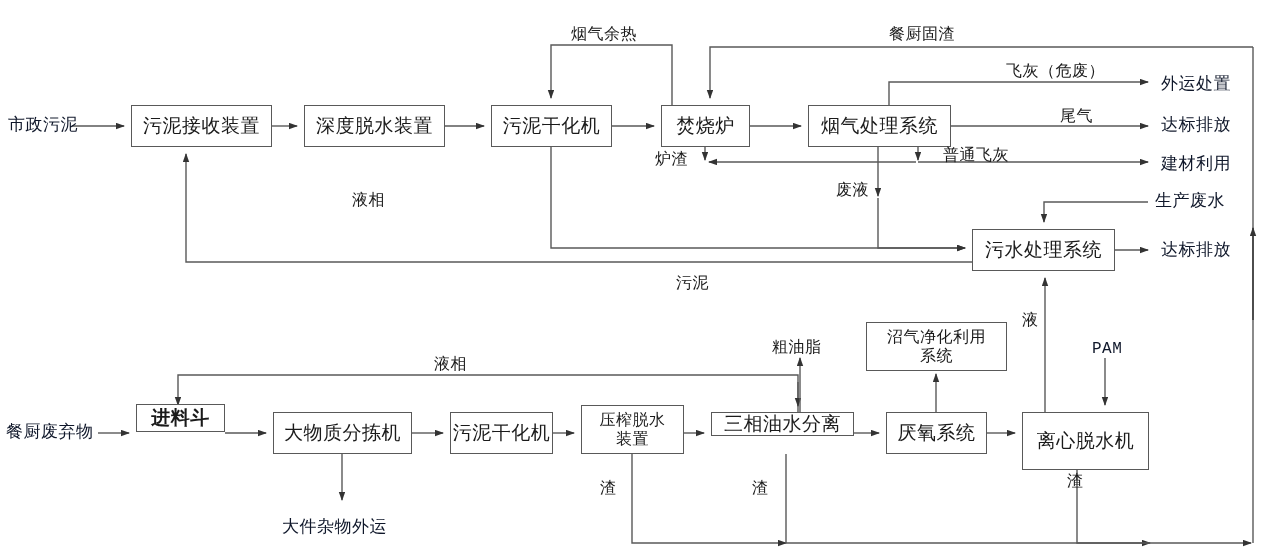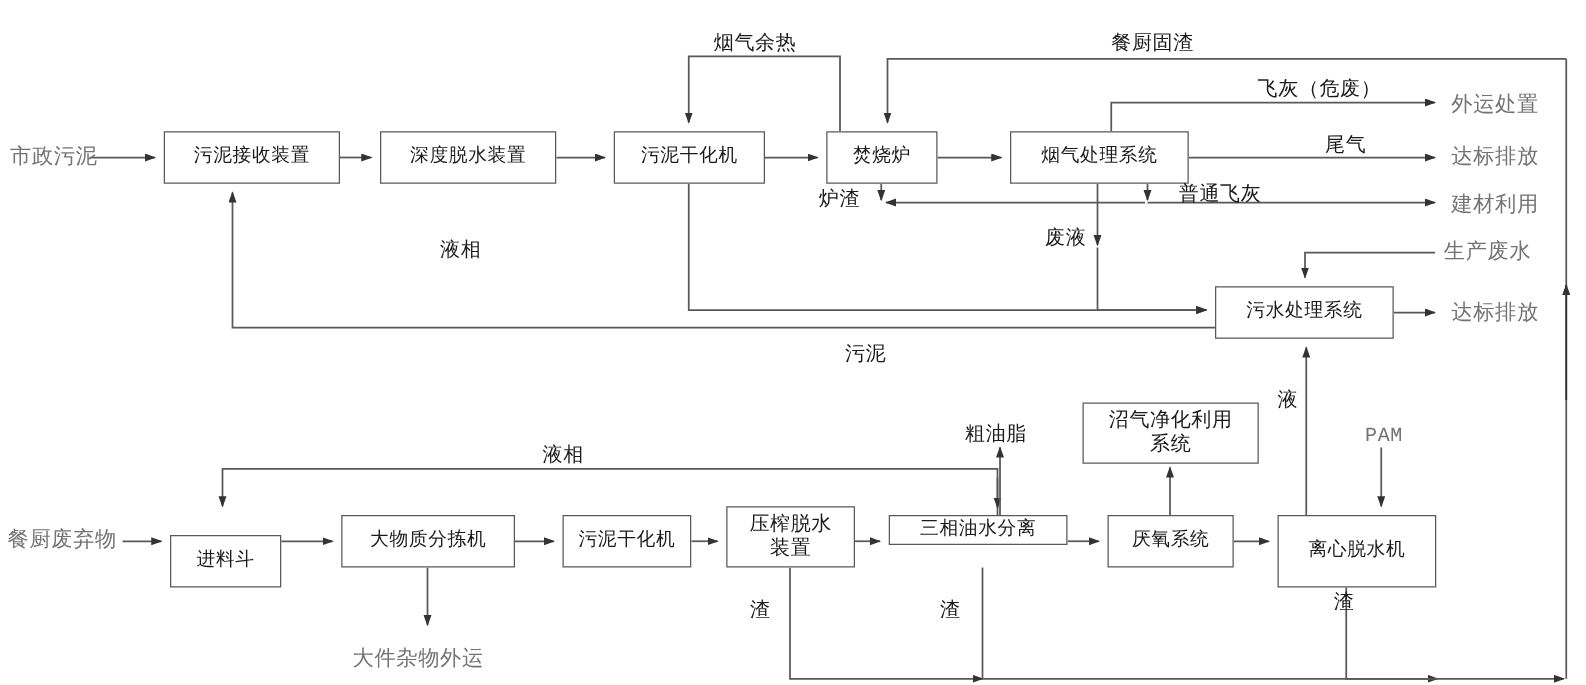--- a/index.html
+++ b/index.html
@@ -1,24 +1,24 @@
 <!DOCTYPE html>
 <html><head>
 <meta charset="utf-8">
 <style>
   html,body{margin:0;padding:0;background:#fff;}
   body{font-family:"Liberation Serif","DejaVu Serif",serif;}
   #stage{position:relative;width:1269px;height:548px;background:#fff;overflow:hidden;}
   svg.flow{position:absolute;left:0;top:0;width:1269px;height:548px;}
   .nodebox{position:absolute;box-sizing:border-box;border:1px solid #595959;background:#fff;
            display:flex;align-items:center;justify-content:center;text-align:center;
-           font-size:15px;color:#1a1a1a;line-height:1.15;letter-spacing:.5px;}
+           font-size:19px;color:#1a1a1a;line-height:1.15;letter-spacing:.5px;}
   .edgelabel{position:absolute;font-size:16px;color:#1a1a1a;white-space:nowrap;
              letter-spacing:.5px;background:transparent;}
-  .termlabel{position:absolute;font-size:17px;color:#737373;white-space:nowrap;letter-spacing:.5px;}
+  .termlabel{position:absolute;font-size:17px;color:#0f172a;white-space:nowrap;letter-spacing:.5px;}
 </style>
 </head>
 <body>
 
 <div id="stage">
 
   <svg class="flow" viewBox="0 0 1269 548" xmlns="http://www.w3.org/2000/svg">
     <defs>
       <marker id="ah" markerWidth="9" markerHeight="9" refX="8" refY="3.2" orient="auto" markerUnits="userSpaceOnUse">
         <path d="M0,0 L9,3.2 L0,6.4 z" fill="#333"></path>
@@ -97,21 +97,21 @@
   <div class="nodebox" style="left:304px;top:105px;width:141px;height:42px;">深度脱水装置</div>
 
   <div class="nodebox" style="left:491px;top:105px;width:121px;height:42px;">污泥干化机</div>
 
   <div class="nodebox" style="left:661px;top:105px;width:89px;height:42px;">焚烧炉</div>
 
   <div class="nodebox" style="left:808px;top:105px;width:143px;height:42px;">烟气处理系统</div>
 
   <div class="nodebox" style="left:972px;top:229px;width:143px;height:42px;">污水处理系统</div>
 
-  <div class="nodebox" style="left:136px;top:428px;width:89px;height:42px;">进料斗</div>
+  <div class="nodebox" style="left:136px;top:404px;width:89px;height:28px;font-weight:bold;">进料斗</div>
 
   <div class="nodebox" style="left:273px;top:412px;width:139px;height:42px;">大物质分拣机</div>
 
   <div class="nodebox" style="left:450px;top:412px;width:103px;height:42px;">污泥干化机</div>
 
   <div class="nodebox" style="left:581px;top:405px;width:103px;height:49px;font-size:16px;white-space:pre-line;">压榨脱水
 装置</div>
 
   <div class="nodebox" style="left:711px;top:412px;width:143px;height:24px;">三相油水分离</div>
 

